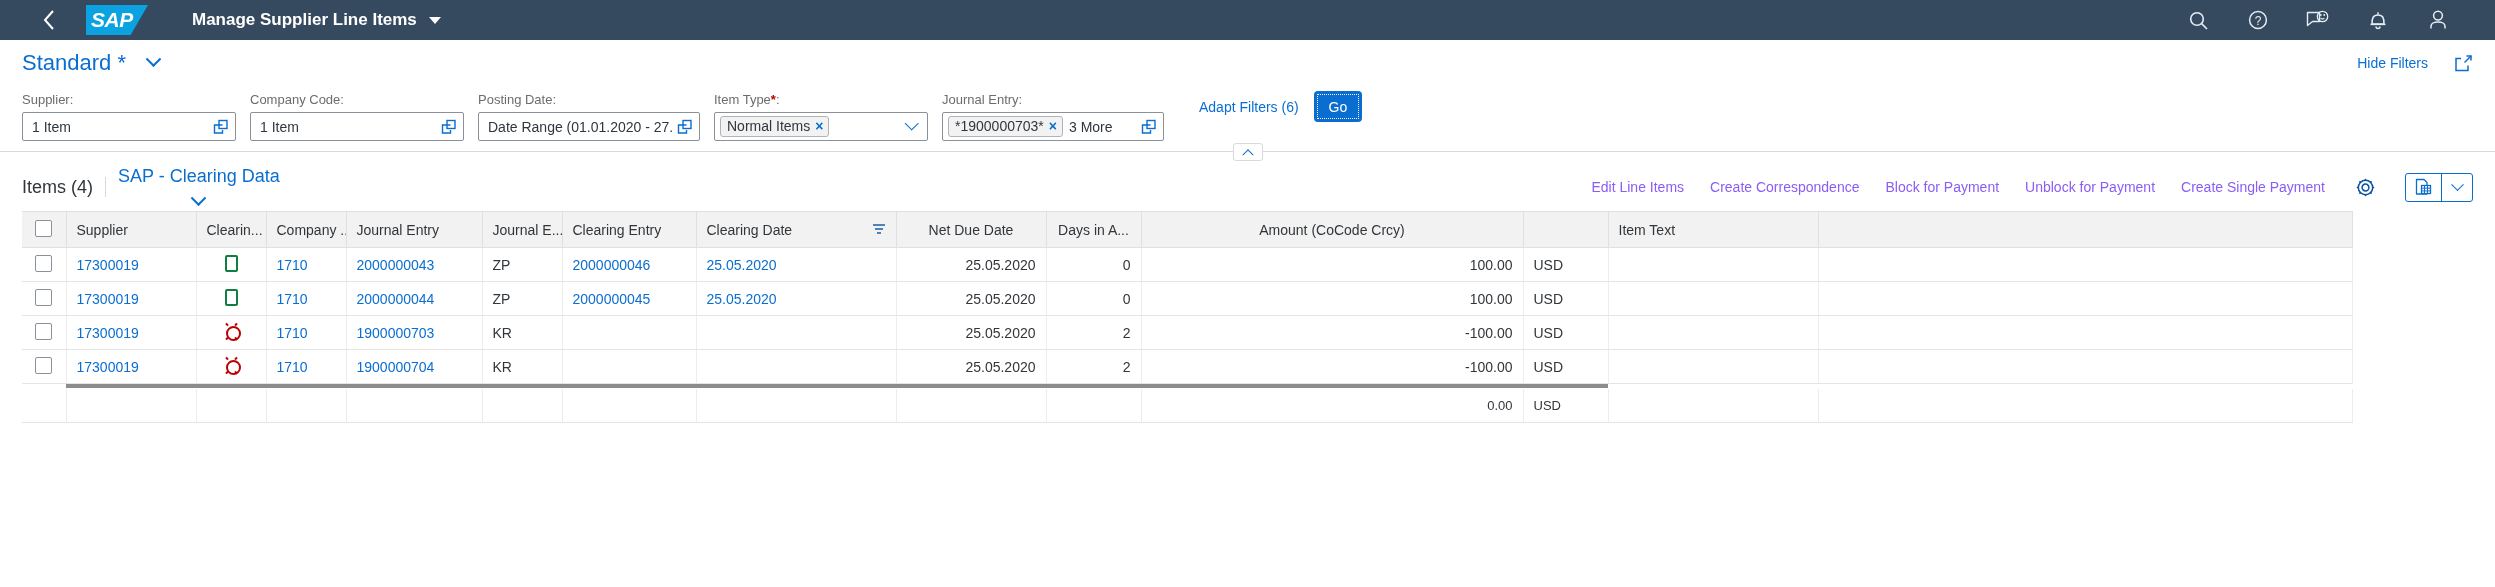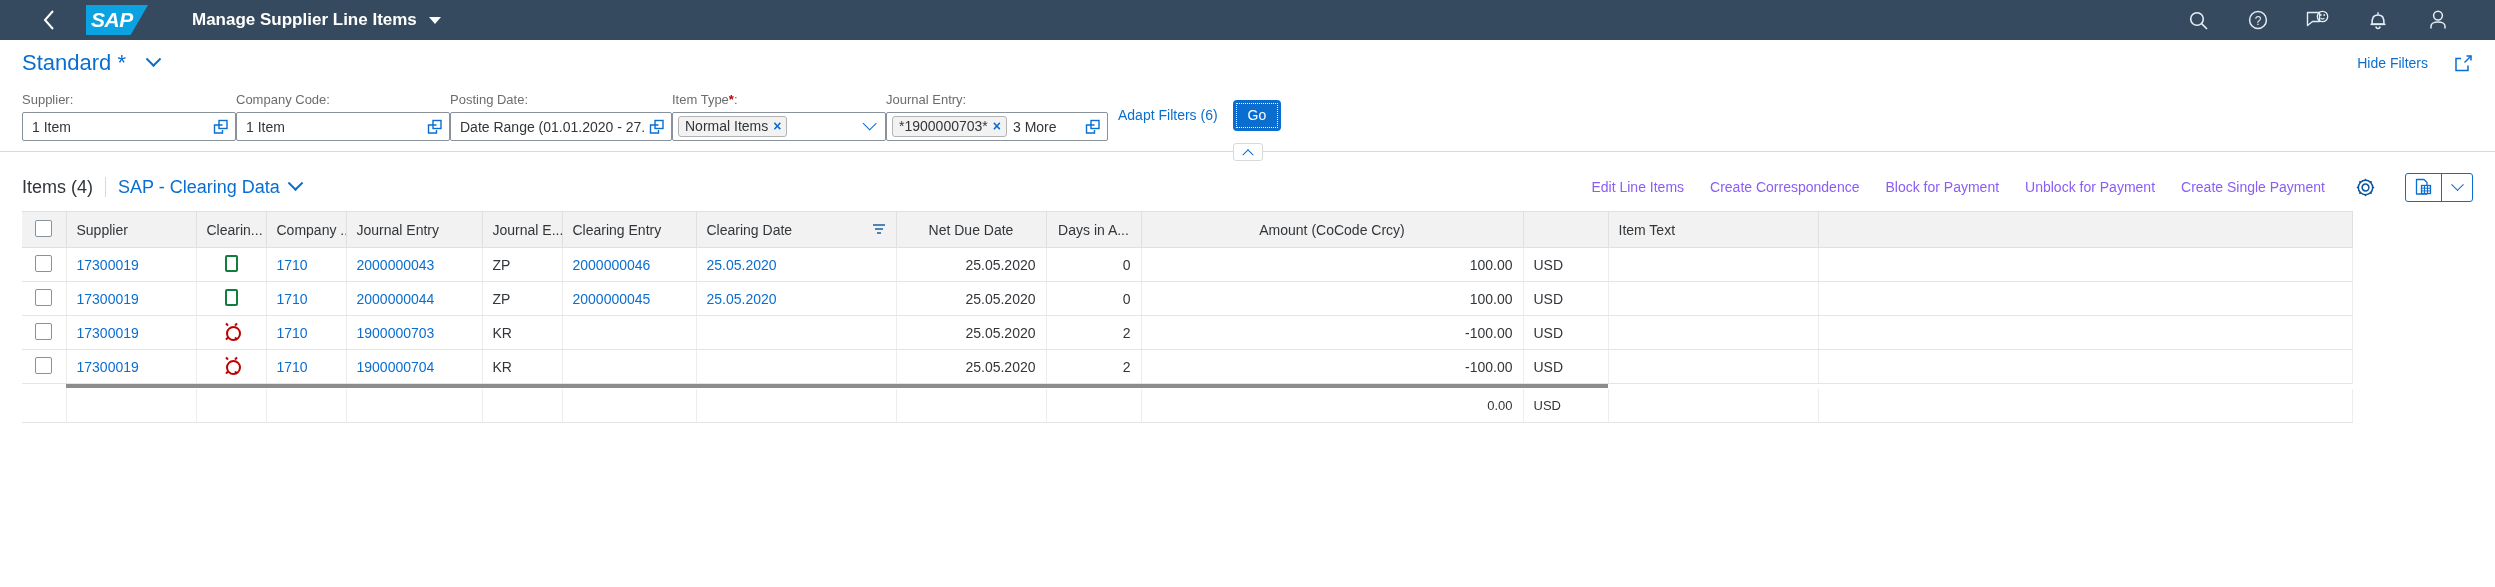--- a/index.html
+++ b/index.html
@@ -100,22 +100,23 @@
   .variant-right {
     margin-left:auto;
     display:flex; align-items:center; gap:26px;
   }
   .link-btn {
     color:#0a6ed1; font-size:14px; cursor:pointer;
   }
 
   .filters-row {
     display:flex;
-    align-items:center;
+    align-items:flex-start;
     padding: 6px 16px 10px 22px;
+    gap: 14px;
   }
   .filter-field { display:flex; flex-direction:column; }
   .filter-label {
     font-size: 13px;
     color:#6a6d70;
     margin-bottom: 5px;
     white-space:nowrap;
   }
   .req-star { color:#bb0000; font-weight:bold; }
   .filter-input {
@@ -158,21 +159,21 @@
     color:#0a6ed1;
     font-size:14px;
     font-weight:bold;
     cursor:pointer;
     line-height:1;
   }
   .more-text { font-size:14px; color:#32363a; margin-left:6px; white-space:nowrap; }
 
   .filter-actions {
     display:flex; align-items:center; gap:16px;
-    margin-left: 10px;
+    margin-left: 21px;
     padding-bottom: 3px;
   }
   .go-btn {
     background:#0a6ed1;
     color:#ffffff;
     font-size:14px;
     height:29px;
     padding: 0 14px;
     border-radius:3px;
     display:flex;align-items:center;
@@ -213,20 +214,21 @@
     display:flex; align-items:center;
     height: 48px;
     gap: 0;
   }
   .items-count { font-size:18px; color:#32363a; }
   .vert-sep { width:1px; height:20px; background:#d9d9d9; margin: 0 12px; }
   .view-select {
     color:#0a6ed1; font-size:18px;
     display:flex; align-items:center; gap:10px;
     cursor:pointer;
+    flex-direction:column;
   }
   .toolbar-right {
     margin-left:auto;
     display:flex; align-items:center; gap: 26px;
   }
   .tb-action-disabled { color:#8b5cf6; font-size:14px; cursor:default; }
   .tb-icon-btn {
     width:28px;height:28px;
     display:flex;align-items:center;justify-content:center;
     cursor:pointer;

